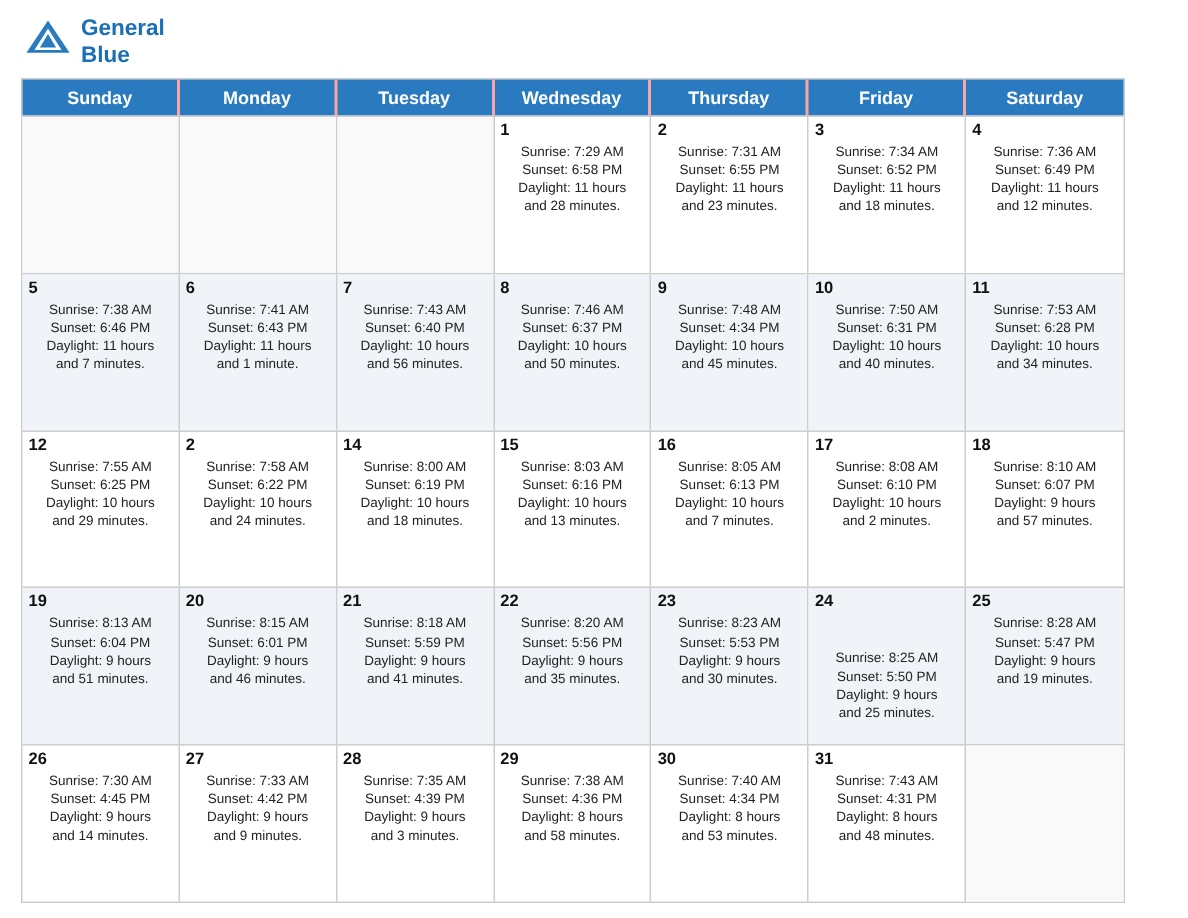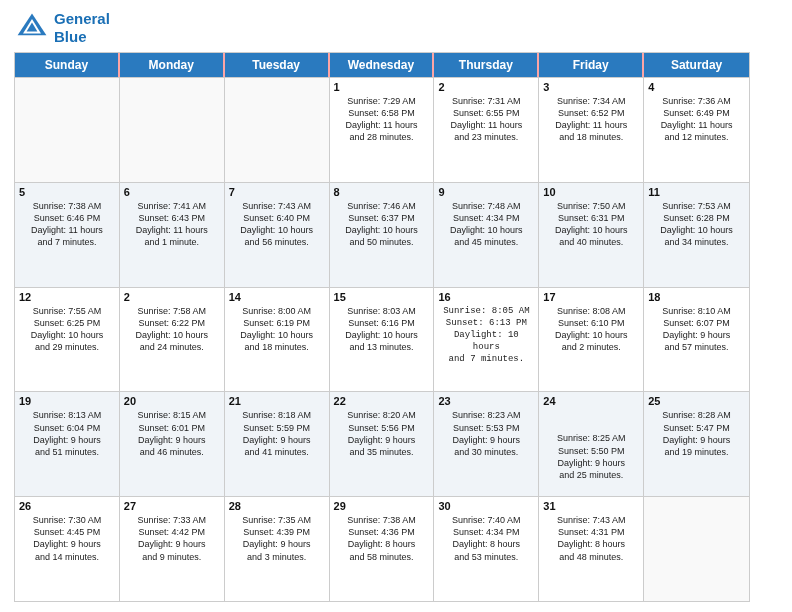--- a/index.html
+++ b/index.html
@@ -256,21 +256,21 @@
           </div>
           <div class="cal-cell">
             <div class="day-number">15</div>
             <div class="cell-text" style="white-space: pre-line;">Sunrise: 8:03 AM
 Sunset: 6:16 PM
 Daylight: 10 hours
 and 13 minutes.</div>
           </div>
           <div class="cal-cell">
             <div class="day-number">16</div>
-            <div class="cell-text" style="white-space: pre-line; font-family: Liberation Mono, monospace;">Sunrise: 8:05 AM
+            <div class="cell-text" style="white-space: pre-line;">Sunrise: 8:05 AM
 Sunset: 6:13 PM
 Daylight: 10 hours
 and 7 minutes.</div>
           </div>
           <div class="cal-cell">
             <div class="day-number">17</div>
             <div class="cell-text" style="white-space: pre-line;">Sunrise: 8:08 AM
 Sunset: 6:10 PM
 Daylight: 10 hours
 and 2 minutes.</div>

